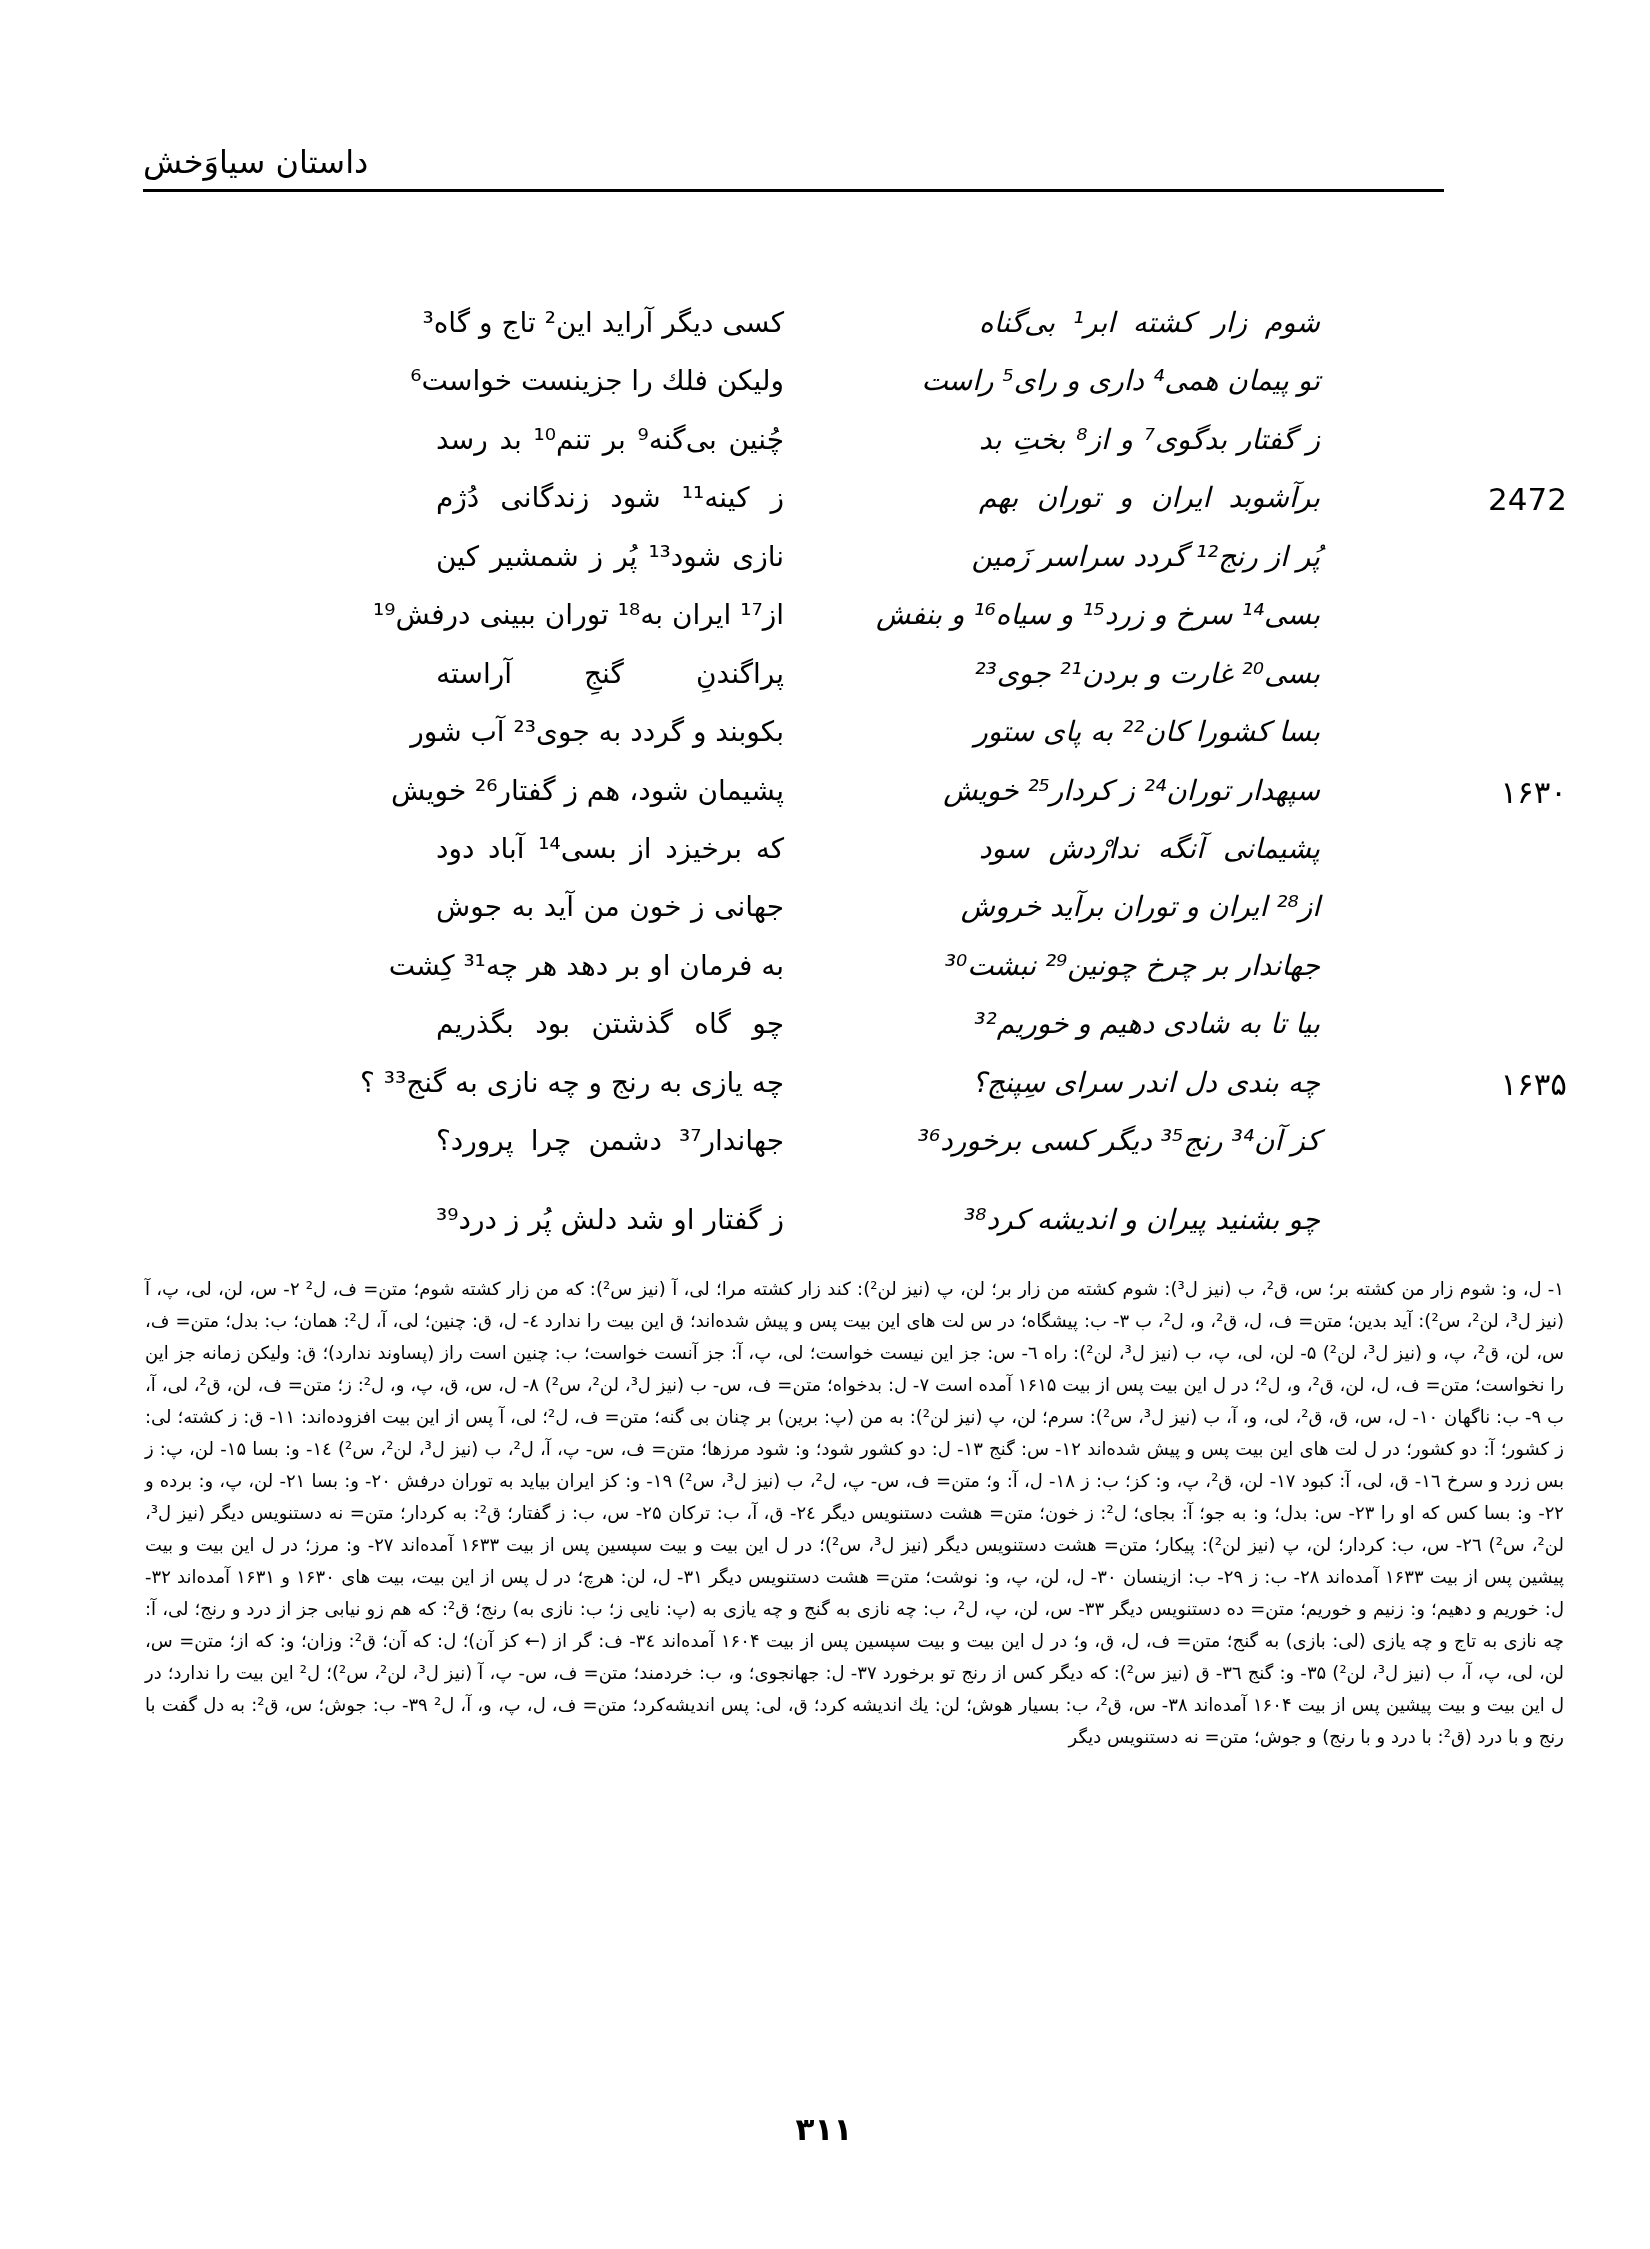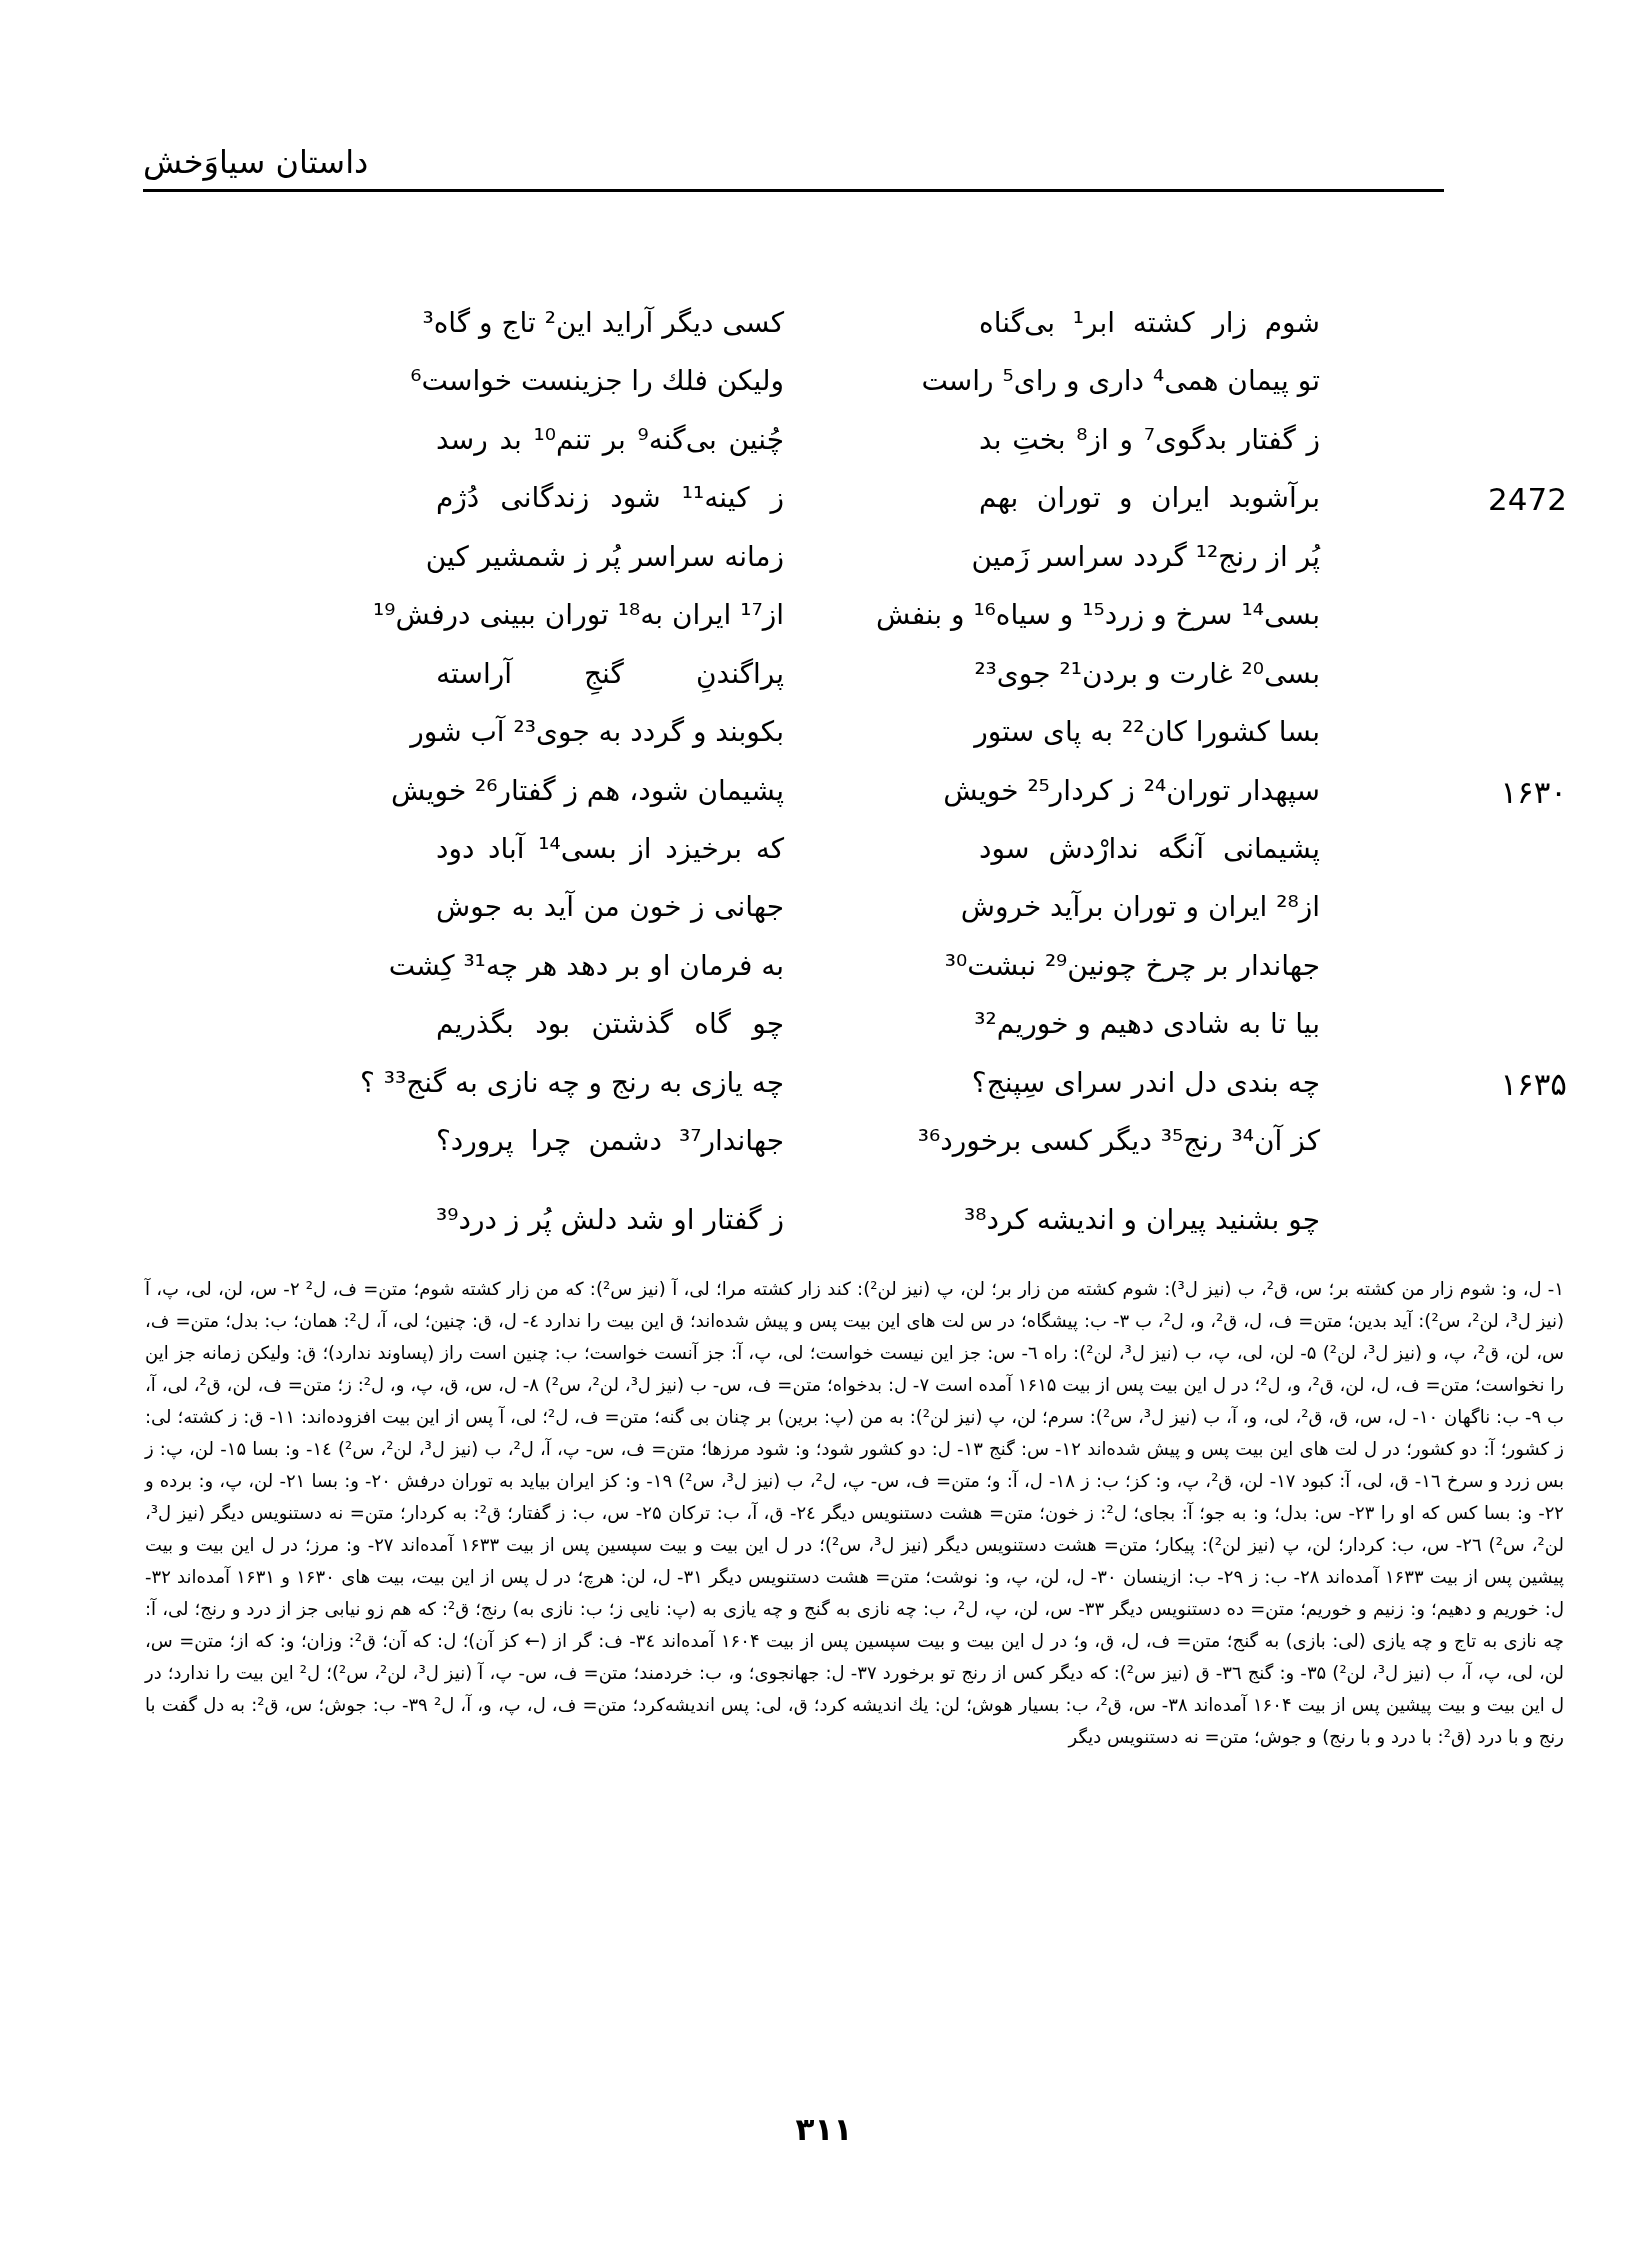--- a/index.html
+++ b/index.html
@@ -2,21 +2,21 @@
 <html style="font-size:11px"><head>
 <meta charset="utf-8">
 <style>
   html, body { margin:0; padding:0; background:#ffffff; }
   body { width:1650px; height:2250px; position:relative; color:#000; font-family:"DejaVu Sans", sans-serif; overflow:hidden; }
   .header-title { position:absolute; left:143px; top:143px; font-size:32px; font-weight:normal; direction:rtl; }
   .header-rule { position:absolute; left:143px; top:189px; width:1301px; height:2.8px; background:#000; }
   .poem { position:absolute; top:306px; left:0; width:1650px; direction:rtl; }
   .bayt { position:absolute; right:0; width:1650px; height:58px; }
   .bayt .num { position:absolute; right:83px; font-size:31px; width:139px; text-align:right; }
-  .bayt .m1 { position:absolute; right:330px; width:341px; font-size:28px; text-align:justify; text-align-last:justify; white-space:nowrap; }
+  .bayt .m1 { position:absolute; right:330px; width:341px; font-size:28px; text-align:justify; text-align-last:justify; white-space:nowrap;font-style:italic; }
   .bayt .m2 { position:absolute; right:866px; width:348px; font-size:28px; text-align:justify; text-align-last:justify; white-space:nowrap; }
   .notes { position:absolute; left:145px; top:1273px; width:1419px; direction:rtl; font-size:18px; line-height:32px; text-align:justify; }
   .notes .indent-verse { display:block; text-align:center; padding-left:209px; }
   .page-number { position:absolute; left:772px; top:2111px; width:104px; text-align:center; font-size:31px; font-weight:bold; direction:rtl; }
 </style>
 </head>
 <body>
 
 <div>
   <div class="header-title">داستان سیاوَخش</div>
@@ -39,21 +39,21 @@
       <span class="m2">چُنین بی‌گنه⁹ بر تنم¹⁰ بد رسد</span>
     </div>
     <div class="bayt" style="top:175px">
       <span class="num">2472</span>
       <span class="m1">برآشوبد ایران و توران بهم</span>
       <span class="m2">ز کینه¹¹ شود زندگانی دُژم</span>
     </div>
     <div class="bayt" style="top:234px">
       <span class="num"></span>
       <span class="m1">پُر از رنج¹² گردد سراسر زَمین</span>
-      <span class="m2">زمانه سراسر پُر ز شمشیر کین</span>
+      <span class="m2">نازی شود¹³ پُر ز شمشیر کین</span>
     </div>
     <div class="bayt" style="top:292px">
       <span class="num"></span>
       <span class="m1">بسی¹⁴ سرخ و زرد¹⁵ و سیاه¹⁶ و بنفش</span>
       <span class="m2">از¹⁷ ایران به¹⁸ توران ببینی درفش¹⁹</span>
     </div>
     <div class="bayt" style="top:351px">
       <span class="num"></span>
       <span class="m1">بسی²⁰ غارت و بردن²¹ جوی²³</span>
       <span class="m2">پراگندنِ گنجِ آراسته</span>

